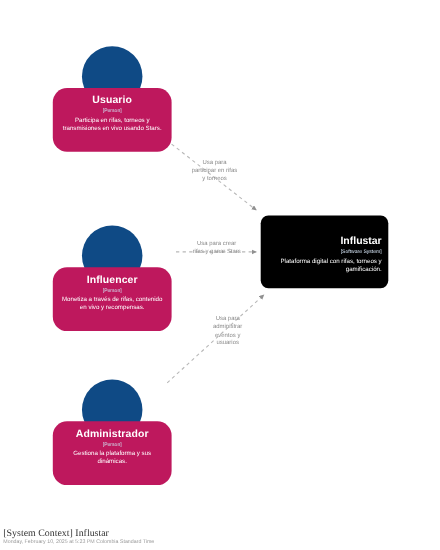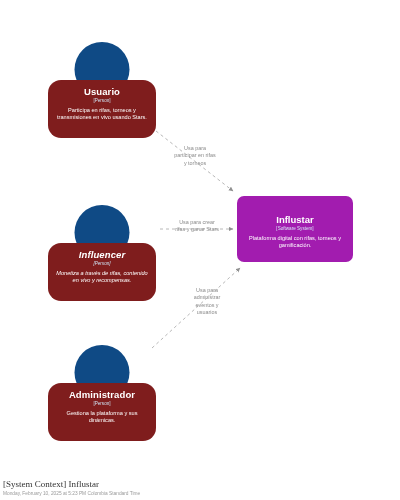--- a/index.html
+++ b/index.html
@@ -37,21 +37,21 @@
     border-radius: 50%;
     background: #0f4a85;
   }
   .person-body {
     position: absolute;
     left: 0;
     top: 38px;
     width: 108px;
     height: 58px;
     border-radius: 13px;
-    background: #7f1d1d;
+    background: #be185d;
     box-sizing: border-box;
     padding: 6px 7px 4px 7px;
     text-align: center;
     color: #ffffff;
     overflow: hidden;
   }
   .person-name {
     font-size: 9.5px;
     font-weight: bold;
     line-height: 11px;
@@ -68,24 +68,24 @@
     margin-top: 2.5px;
     color: #ffffff;
   }
 
   
   .system-box {
     position: absolute;
     width: 116px;
     height: 66px;
     border-radius: 7px;
-    background: #a21caf;
+    background: #000000;
     box-sizing: border-box;
     padding: 18px 6px 0 6px;
-    text-align: center;
+    text-align: right;
     color: #ffffff;
     overflow: hidden;
   }
   .system-name {
     font-size: 9.5px;
     font-weight: bold;
     line-height: 11px;
   }
   .system-type {
     font-size: 4.6px;
@@ -148,21 +148,21 @@
 
   <div class="person" style="left:48px; top:42px; width:108px; height:96px;">
     <div class="person-head"></div>
     <div class="person-body">
       <div class="person-name">Usuario</div>
       <div class="person-type">[Person]</div>
       <div class="person-desc">Participa en rifas, torneos y transmisiones en vivo usando Stars.</div>
     </div>
   </div>
 
-  <div class="person" style="left:48px; top:205px; width:108px; height:96px;font-style:italic;">
+  <div class="person" style="left:48px; top:205px; width:108px; height:96px;">
     <div class="person-head"></div>
     <div class="person-body">
       <div class="person-name">Influencer</div>
       <div class="person-type">[Person]</div>
       <div class="person-desc">Monetiza a través de rifas, contenido en vivo y recompensas.</div>
     </div>
   </div>
 
   <div class="person" style="left:48px; top:345px; width:108px; height:96px;text-decoration:underline;">
     <div class="person-head"></div>

